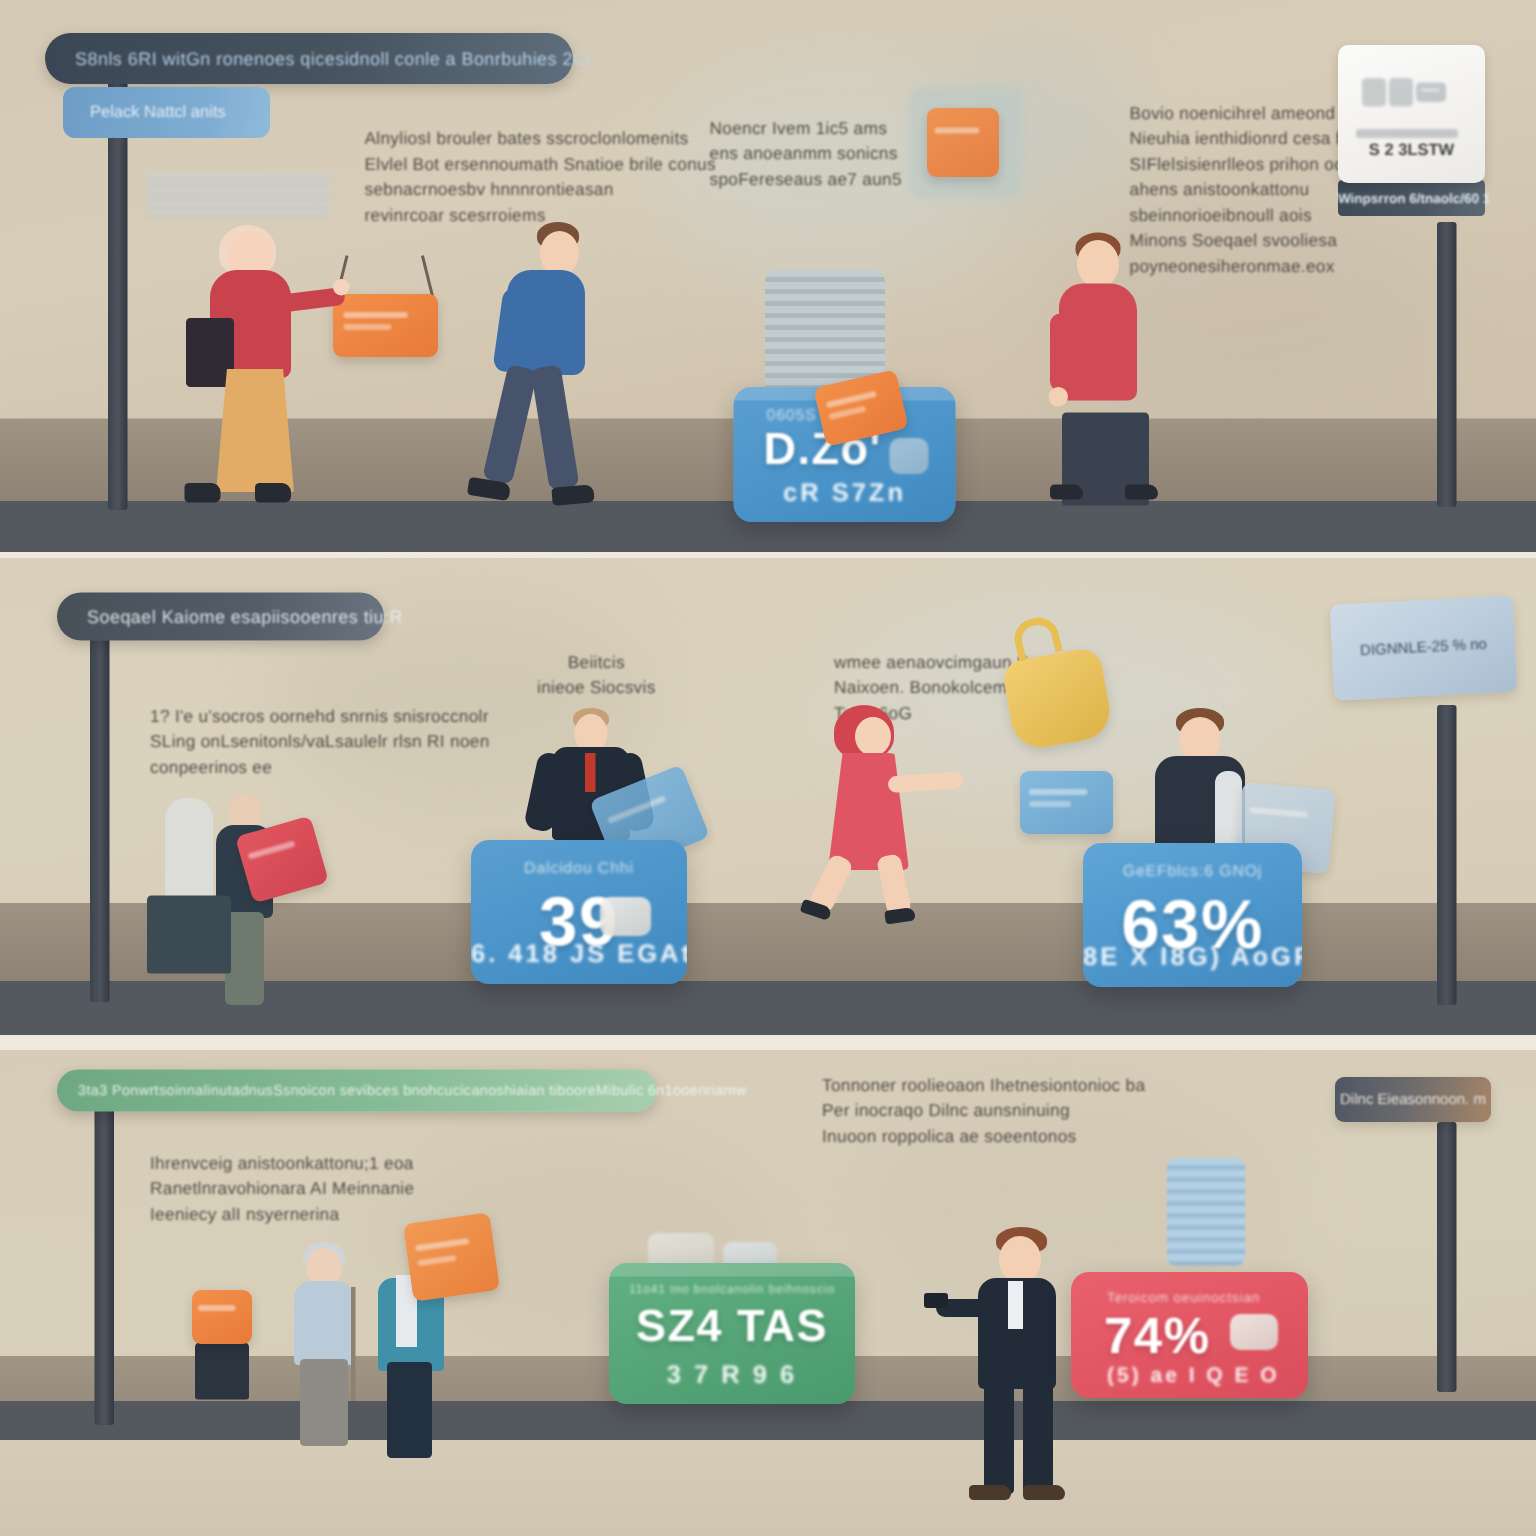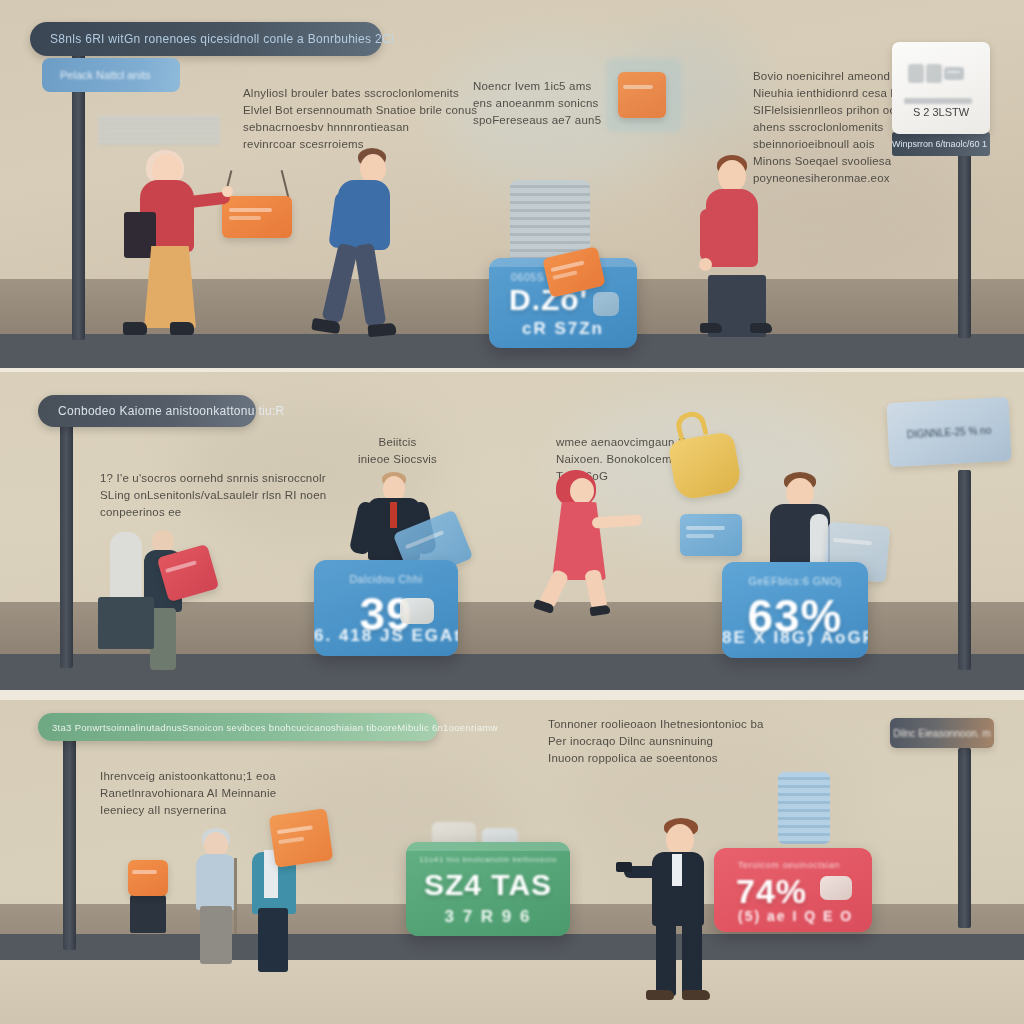--- a/index.html
+++ b/index.html
@@ -166,28 +166,28 @@
     </div>
     <div class="para" style="left:473px;top:78px;">
       <div>Noencr Ivem 1ic5 ams</div>
       <div>ens anoeanmm sonicns</div>
       <div>spoFereseaus ae7 aun5</div>
     </div>
     <div class="para" style="left:753px;top:68px;">
       <div>Bovio noenicihrel ameond</div>
       <div>Nieuhia ienthidionrd cesa bd</div>
       <div>SIFlelsisienrlleos prihon ooS</div>
-      <div>ahens sscroclonlomenits</div>
+      <div>ahens anistoonkattonu</div>
       <div>sbeinnorioeibnoull aois</div>
       <div>Minons Soeqael svooliesa</div>
       <div>poyneonesiheronmae.eox</div>
     </div>
 
     <div class="post" style="left:958px;top:148px;height:190px;"></div>
-    <div class="infosign" style="left:892px;top:42px;">
+    <div class="infosign" style="left:892px;top:30px;font-weight:bold;">
       <div class="card">
         <svg class="glyph" viewBox="0 0 60 30">
           <rect x="2" y="6" width="16" height="19" rx="3" fill="#9aa2a6"></rect>
           <rect x="20" y="6" width="16" height="19" rx="3" fill="#9aa2a6"></rect>
           <rect x="38" y="9" width="20" height="13" rx="3" fill="#8e9aa2"></rect>
           <rect x="41" y="13" width="13" height="2" rx="1" fill="#cfd6da"></rect>
         </svg>
         <div class="gline"></div>
         <div class="gtext">S 2 3LSTW</div>
       </div>
@@ -265,21 +265,21 @@
 
   <div class="panel p2">
     <div class="wall w2"></div>
     <div class="blob" style="left:560px;top:20px;width:300px;height:150px;background:#d3d8d6;"></div>
     <div class="blob" style="left:180px;top:30px;width:260px;height:140px;background:#c9c0ad;"></div>
     <div class="ground g2"></div>
     <div class="floorband fb2"></div>
 
     <div class="post" style="left:60px;top:46px;height:250px;"></div>
     <div class="banner banner-slate" style="left:38px;top:23px;width:218px;height:32px;">
-      <span>Conbodeo Kaiome anistoonkattonu tiu:R</span>
+      <span>Soeqael Kaiome esapiisooenres tiu:R</span>
     </div>
 
     <div class="para" style="left:100px;top:98px;">
       <div>1? I'e u'socros oornehd snrnis snisroccnolr</div>
       <div>SLing onLsenitonls/vaLsaulelr rlsn RI noen</div>
       <div>conpeerinos ee</div>
     </div>
     <div class="para" style="left:358px;top:62px;text-align:center;">
       <div>Beiitcis</div>
       <div>inieoe Siocsvis</div>

